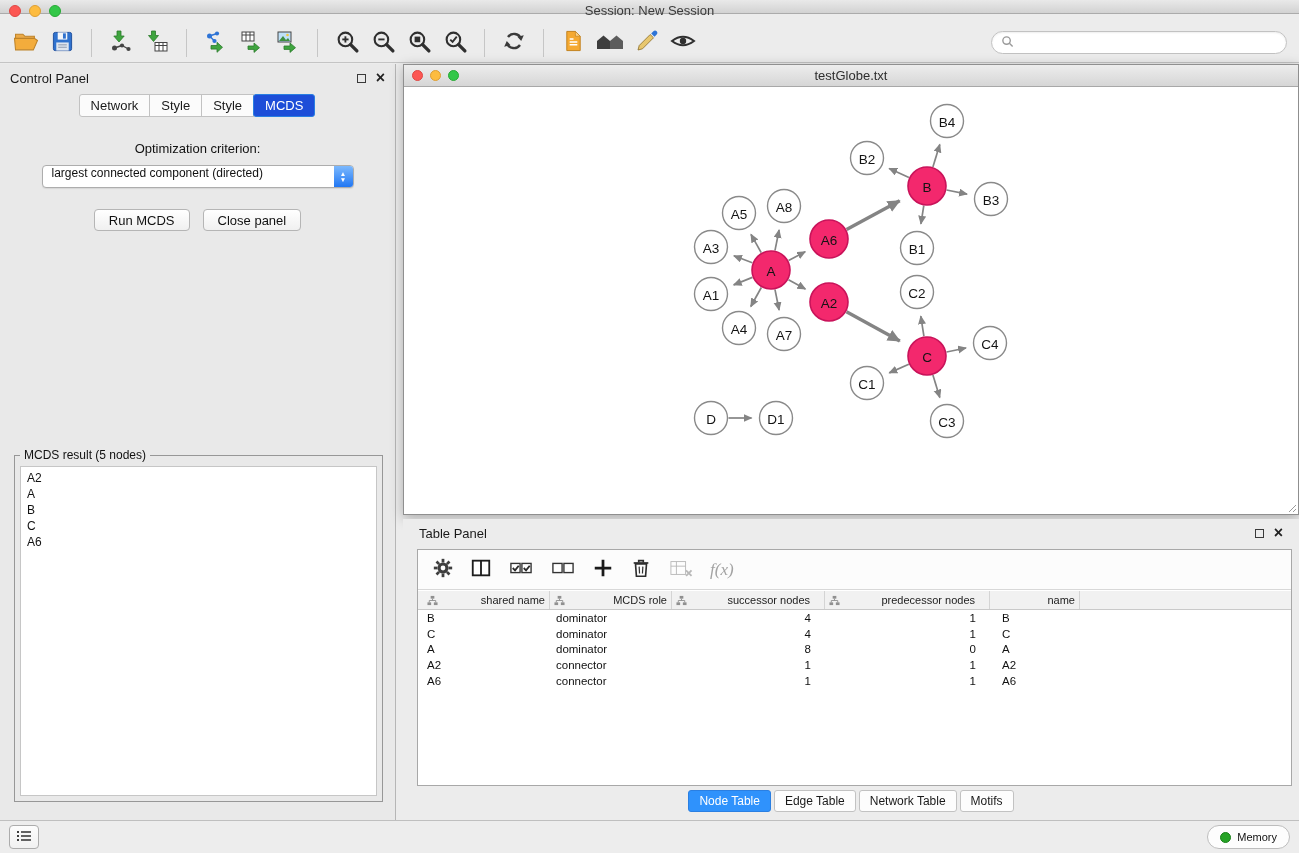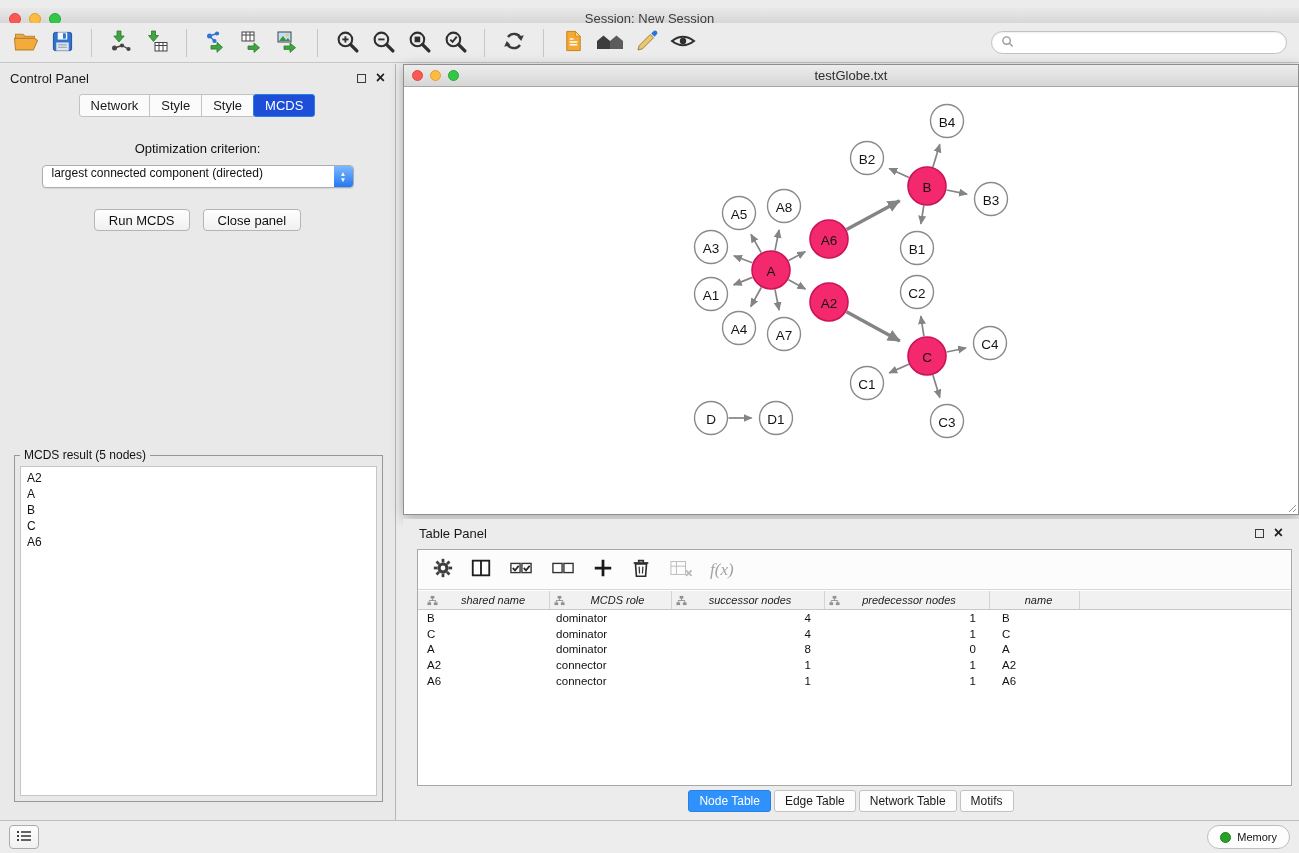--- a/index.html
+++ b/index.html
@@ -1,21 +1,21 @@
 <!DOCTYPE html>
 <html><head>
 <meta charset="utf-8">
 <title>Session: New Session</title>
 <style>
   * { margin:0; padding:0; box-sizing:border-box; }
   body { font-family:"Liberation Sans", sans-serif; background:#d0d0d0; }
   .app { position:relative; width:1299px; height:853px; background:#ECECEC; overflow:hidden; font-family:"Liberation Sans", sans-serif; }
 
   
-  .titlebar { position:absolute; left:0; top:8px; width:100%; height:20px;
+  .titlebar { position:absolute; left:0; top:0; width:100%; height:14px;
     background:linear-gradient(#E9E9E9,#D2D2D2); border-bottom:1px solid #ABABAB; }
   .traffic { position:absolute; left:9px; top:5px; display:flex; gap:8px; }
   .light { width:12px; height:12px; border-radius:50%; display:inline-block; }
   .light.red    { background:#FC5753; border:1px solid #DF4744; }
   .light.yellow { background:#FDBC40; border:1px solid #DE9F34; }
   .light.green  { background:#33C748; border:1px solid #27AA35; }
   .titlebar .title { width:100%; text-align:center; font-size:13px; line-height:21px; color:#3C3C3C; }
 
   
   .toolbar { position:absolute; left:0; top:23px; width:100%; height:40px;
@@ -78,21 +78,21 @@
   .tp-header { height:28px; display:flex; align-items:center; padding:0 16px; font-size:13px; color:#1A1A1A; }
   .tp-body { position:absolute; left:14px; right:7px; top:30px; bottom:34px; background:#FFF; border:1px solid #A8A8A8; }
   .tp-toolbar { height:40px; background:#FCFCFC; border-bottom:1px solid #D8D8D8;
     display:flex; align-items:center; gap:16px; padding:0 14px; }
   .tp-tool-btn { background:transparent; border:none; display:flex; align-items:center; justify-content:center; }
   .fx { font-family:"Liberation Serif", serif; font-style:italic; font-size:17px; color:#A3A3A3; }
   .tp-grid { position:absolute; top:41px; left:0; right:0; bottom:0; background:#FFF; overflow:hidden; }
   .tp-grid-header { display:flex; height:19px; background:#F1F1F1; border-bottom:1px solid #C9C9C9;
     font-size:11px; color:#222; }
   .tp-hcell { display:flex; align-items:center; border-right:1px solid #D4D4D4; padding:0 4px; gap:3px; }
-  .tp-hcell span { flex:1; text-align:center;font-style:italic; }
+  .tp-hcell span { flex:1; text-align:right; }
   .tp-hcell.filler { flex:1; border-right:none; }
   .tp-row { display:flex; height:15.8px; align-items:center; font-size:11.5px; color:#111; }
   .tp-cell { padding:0 6px; overflow:hidden; white-space:nowrap; }
   .c0 { width:132px; padding-left:9px; }
   .c1 { width:122px; }
   .c2 { width:153px; text-align:right; padding-right:14px; }
   .c3 { width:165px; text-align:right; padding-right:14px; }
   .c4 { width:90px;  padding-left:12px; }
   .tp-tabs { position:absolute; left:0; right:0; bottom:8px; display:flex; justify-content:center; gap:3px; }
   .tp-tab { font-size:12px; padding:3px 10px; background:#FDFDFD; border:1px solid #C2C2C2;

